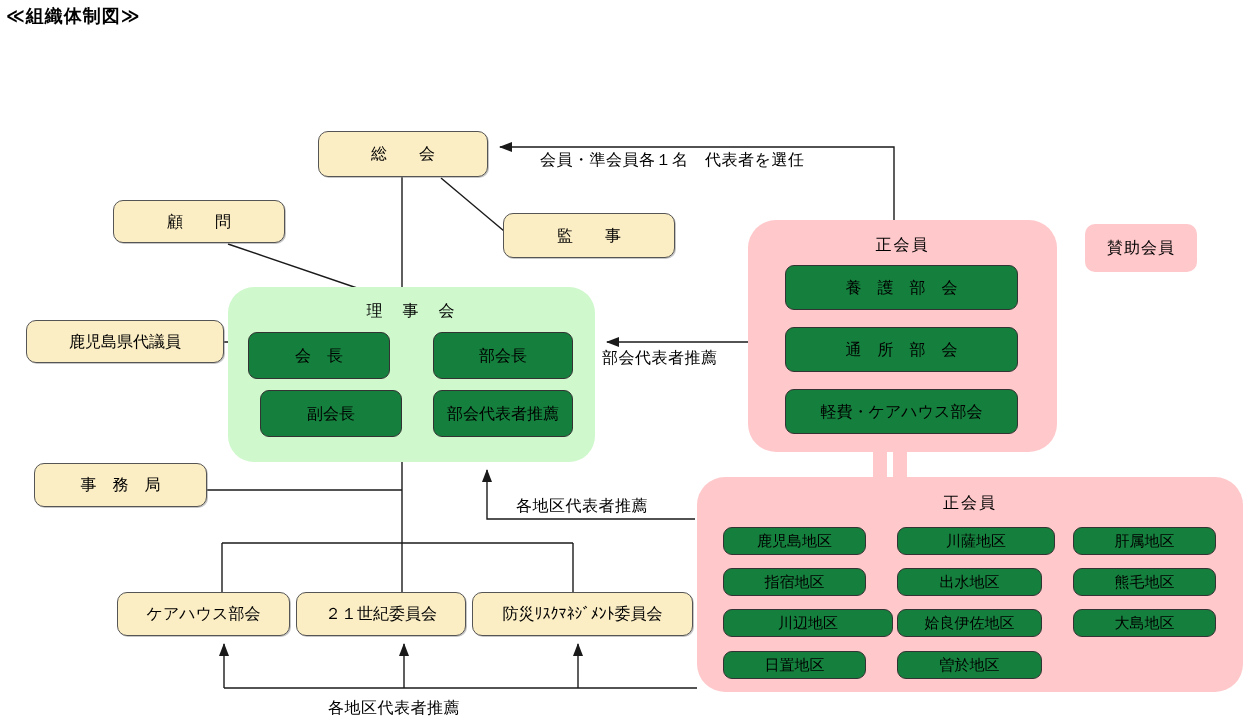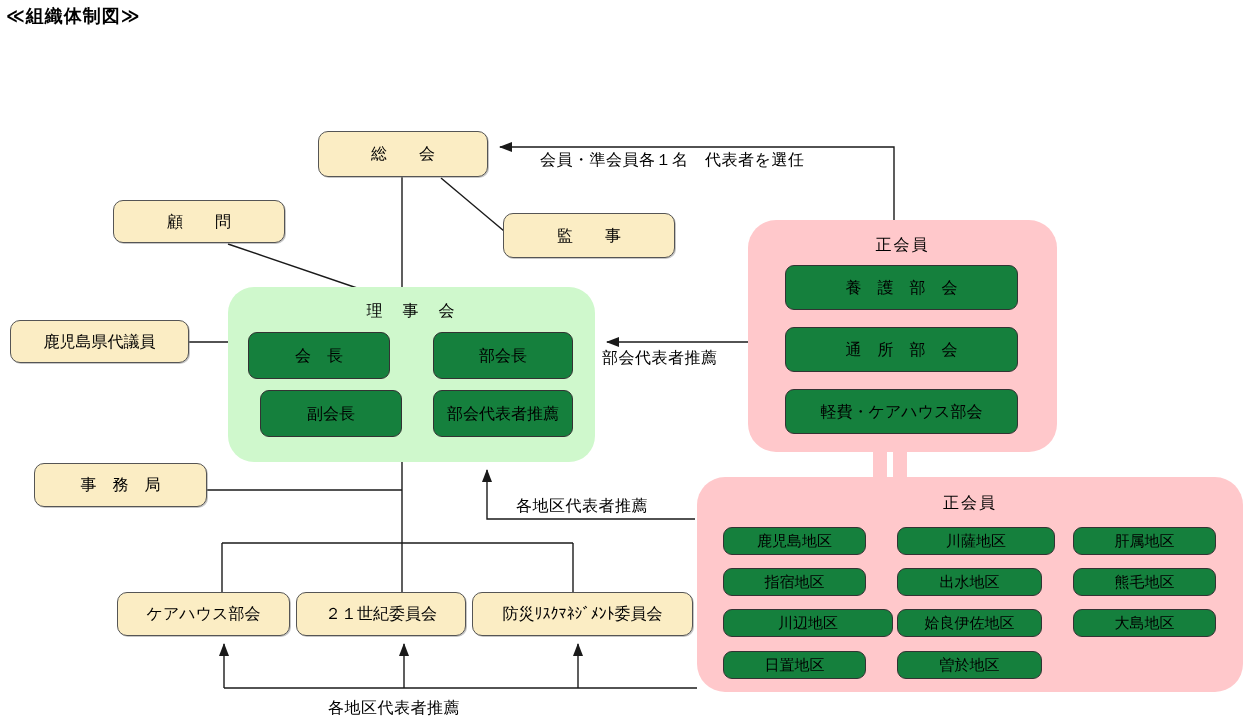--- a/index.html
+++ b/index.html
@@ -68,21 +68,21 @@
   </svg>
 
   <div class="connector-pipe" style="left:873px;top:452px;width:14px;height:25px;"></div>
   <div class="connector-pipe" style="left:893px;top:452px;width:14px;height:25px;"></div>
 
   <div class="page-title">≪組織体制図≫</div>
 
   <div class="node cream" style="left:318px;top:131px;width:170px;height:46px;">総　　会</div>
   <div class="node cream" style="left:113px;top:200px;width:172px;height:43px;">顧　　問</div>
   <div class="node cream" style="left:503px;top:213px;width:172px;height:45px;">監　　事</div>
-  <div class="node cream" style="left:10px;top:320px;width:179px;height:43px;">鹿児島県代議員</div>
+  <div class="node cream" style="left:26px;top:320px;width:198px;height:43px;">鹿児島県代議員</div>
   <div class="node cream" style="left:34px;top:463px;width:173px;height:44px;">事　務　局</div>
 
   <div class="node cream" style="left:117px;top:592px;width:173px;height:44px;">ケアハウス部会</div>
   <div class="node cream" style="left:296px;top:592px;width:170px;height:44px;">２１世紀委員会</div>
   <div class="node cream" style="left:472px;top:592px;width:221px;height:44px;">防災ﾘｽｸﾏﾈｼﾞﾒﾝﾄ委員会</div>
 
   <div class="panel panel-green" style="left:228px;top:287px;width:367px;height:175px;">
     <div class="panel-title" style="top:14px;">理　事　会</div>
     <div class="node whitebox" style="left:20px;top:45px;width:142px;height:47px;">会　長</div>
     <div class="node whitebox" style="left:205px;top:45px;width:140px;height:47px;">部会長</div>
@@ -90,20 +90,21 @@
     <div class="node whitebox" style="left:205px;top:103px;width:140px;height:47px;">部会代表者推薦</div>
   </div>
 
   <div class="panel panel-pink" style="left:748px;top:220px;width:309px;height:232px;">
     <div class="panel-title" style="top:15px;">正会員</div>
     <div class="node whitebox" style="left:37px;top:45px;width:233px;height:45px;">養　護　部　会</div>
     <div class="node whitebox" style="left:37px;top:107px;width:233px;height:45px;">通　所　部　会</div>
     <div class="node whitebox" style="left:37px;top:169px;width:233px;height:45px;">軽費・ケアハウス部会</div>
   </div>
 
+  <div class="pink-chip" style="left:1085px;top:224px;width:112px;height:48px;">賛助会員</div>
 
   <div class="panel panel-pink" style="left:697px;top:477px;width:546px;height:215px;">
     <div class="panel-title" style="top:16px;">正会員</div>
 
     <div class="node whitebox" style="left:26px;top:91px;width:143px;height:28px;font-size:15px;">指宿地区</div>
     <div class="node whitebox" style="left:26px;top:50px;width:143px;height:28px;font-size:15px;">鹿児島地区</div>
     <div class="node whitebox" style="left:26px;top:132px;width:170px;height:28px;font-size:15px;">川辺地区</div>
     <div class="node whitebox" style="left:26px;top:174px;width:143px;height:28px;font-size:15px;">日置地区</div>
 
     <div class="node whitebox" style="left:200px;top:50px;width:158px;height:28px;font-size:15px;">川薩地区</div>

